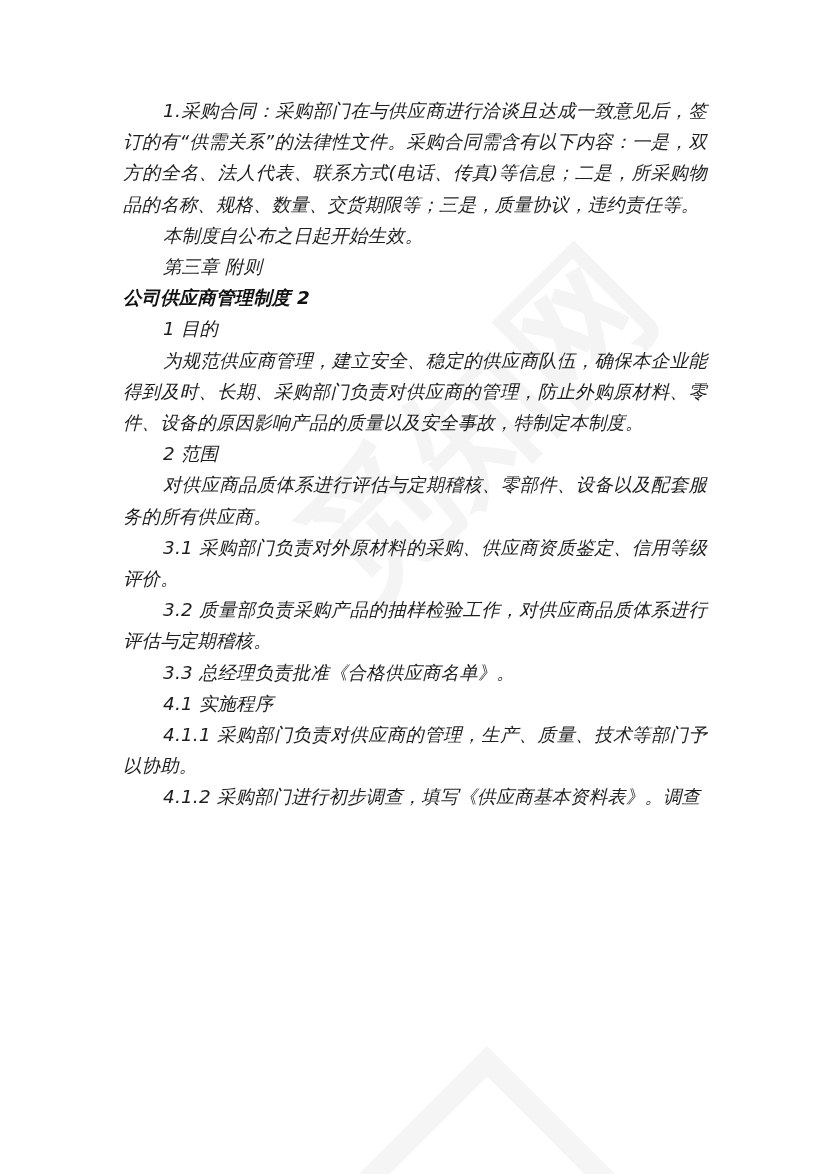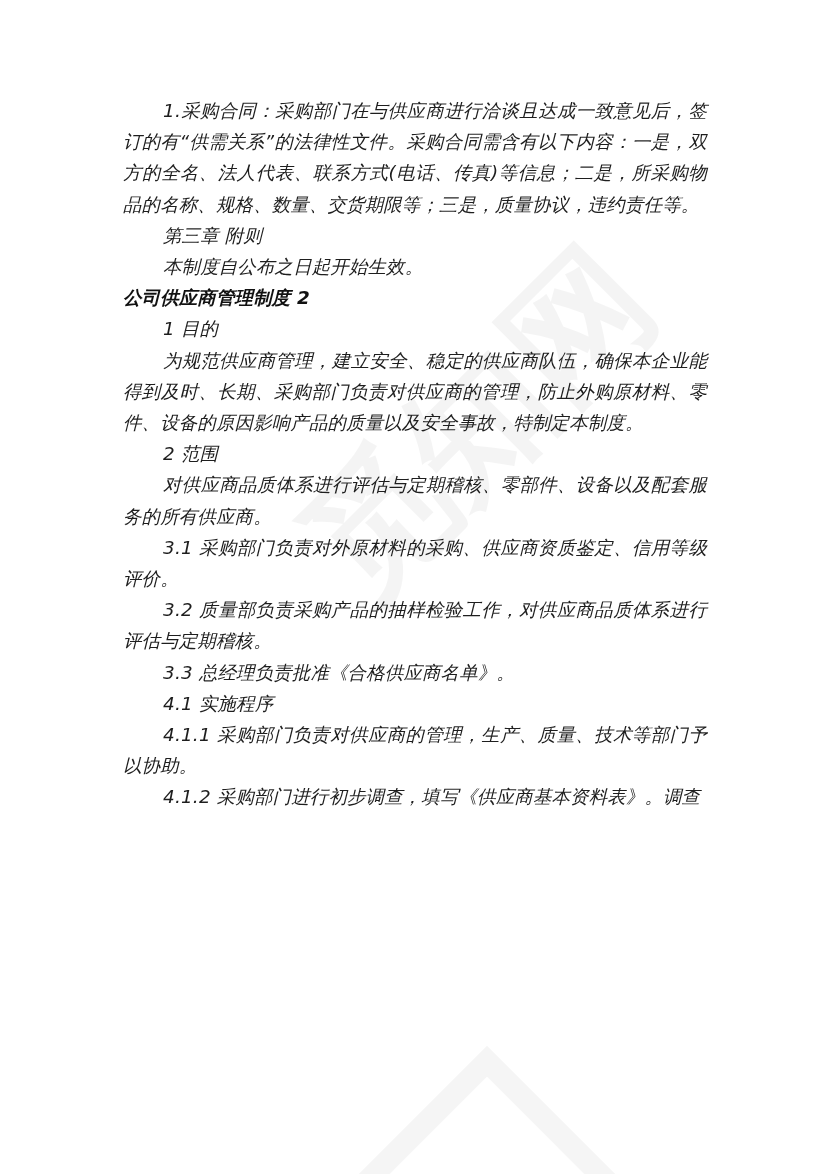--- a/index.html
+++ b/index.html
@@ -24,22 +24,22 @@
 </style>
 </head>
 <body>
 
 <div class="page">
   <div class="wm wm1">觅知网</div>
   <div class="wm wm2"></div>
 
   <div class="content">
     <p class="p indent">1.采购合同：采购部门在与供应商进行洽谈且达成一致意见后，签订的有“供需关系”的法律性文件。采购合同需含有以下内容：一是，双方的全名、法人代表、联系方式(电话、传真)等信息；二是，所采购物品的名称、规格、数量、交货期限等；三是，质量协议，违约责任等。</p>
+    <p class="p indent">本制度自公布之日起开始生效。</p>
     <p class="p indent">第三章 附则</p>
-    <p class="p indent">本制度自公布之日起开始生效。</p>
     <p class="p heading">公司供应商管理制度 2</p>
     <p class="p indent">1 目的</p>
     <p class="p indent">为规范供应商管理，建立安全、稳定的供应商队伍，确保本企业能得到及时、长期、采购部门负责对供应商的管理，防止外购原材料、零件、设备的原因影响产品的质量以及安全事故，特制定本制度。</p>
     <p class="p indent">2 范围</p>
     <p class="p indent">对供应商品质体系进行评估与定期稽核、零部件、设备以及配套服务的所有供应商。</p>
     <p class="p indent">3.1 采购部门负责对外原材料的采购、供应商资质鉴定、信用等级评价。</p>
     <p class="p indent">3.2 质量部负责采购产品的抽样检验工作，对供应商品质体系进行评估与定期稽核。</p>
     <p class="p indent">3.3 总经理负责批准《合格供应商名单》。</p>
     <p class="p indent">4.1 实施程序</p>
     <p class="p indent">4.1.1 采购部门负责对供应商的管理，生产、质量、技术等部门予以协助。</p>

